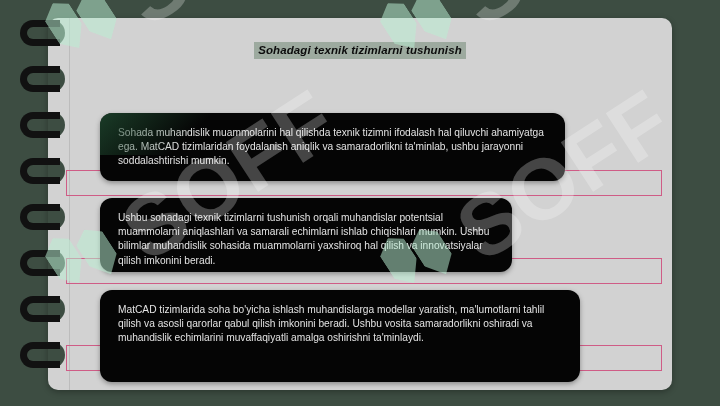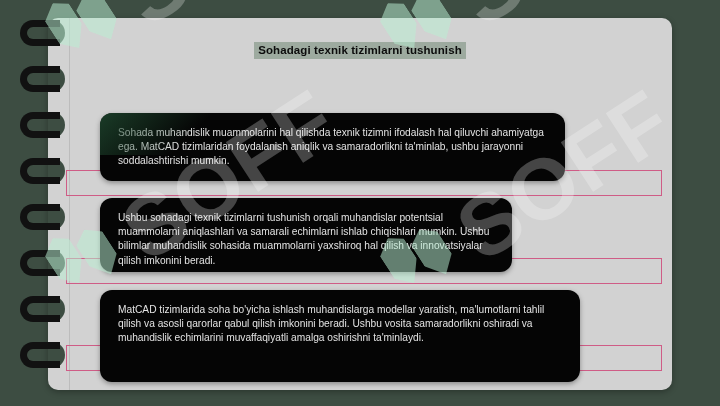--- a/index.html
+++ b/index.html
@@ -135,20 +135,21 @@
   }
   #title .hl {
     display: inline-block;
     background: #9daa9f;
     color: #0d0d0d;
     font-size: 11.5px;
     font-weight: bold;
     padding: 2px 4px 3px 4px;
     letter-spacing: 0.1px;
     font-family: "Liberation Sans", sans-serif;
+    font-style: italic;
   }
 
   
   .pink-box {
     position: absolute;
     left: 66px;
     width: 596px;
     height: 26px;
     border: 1.5px solid #cf5c86;
     box-sizing: border-box;

